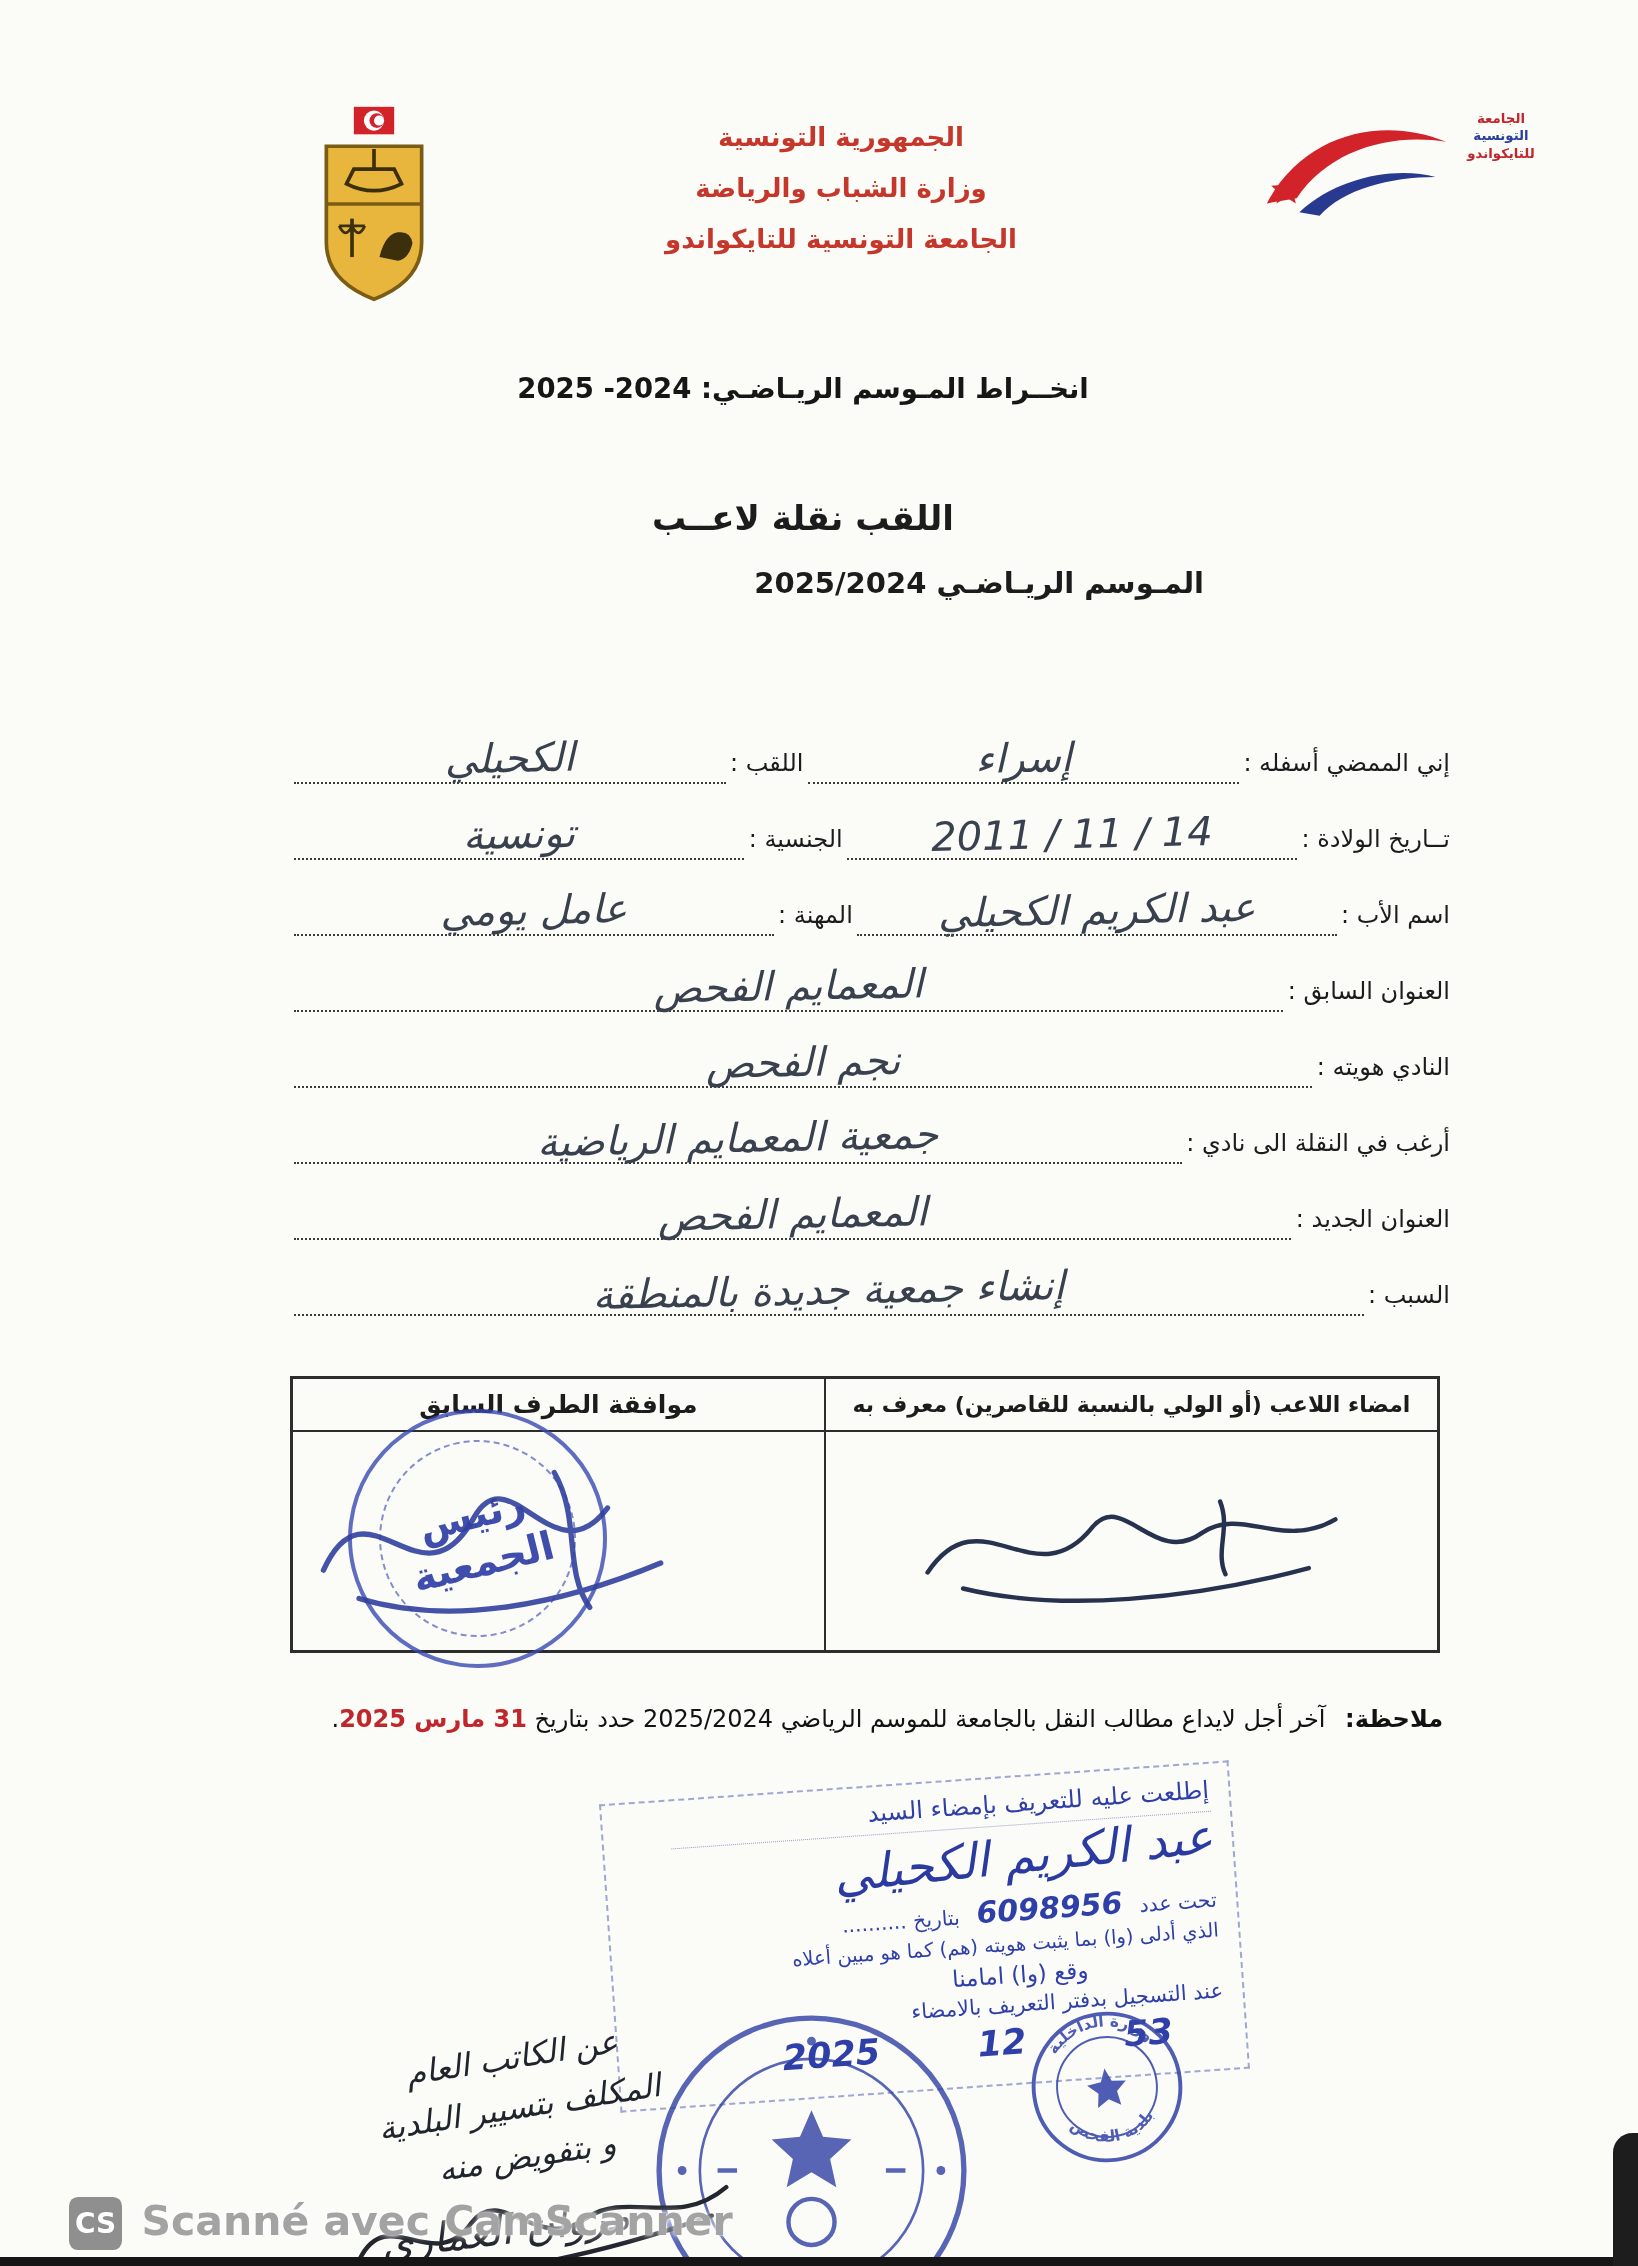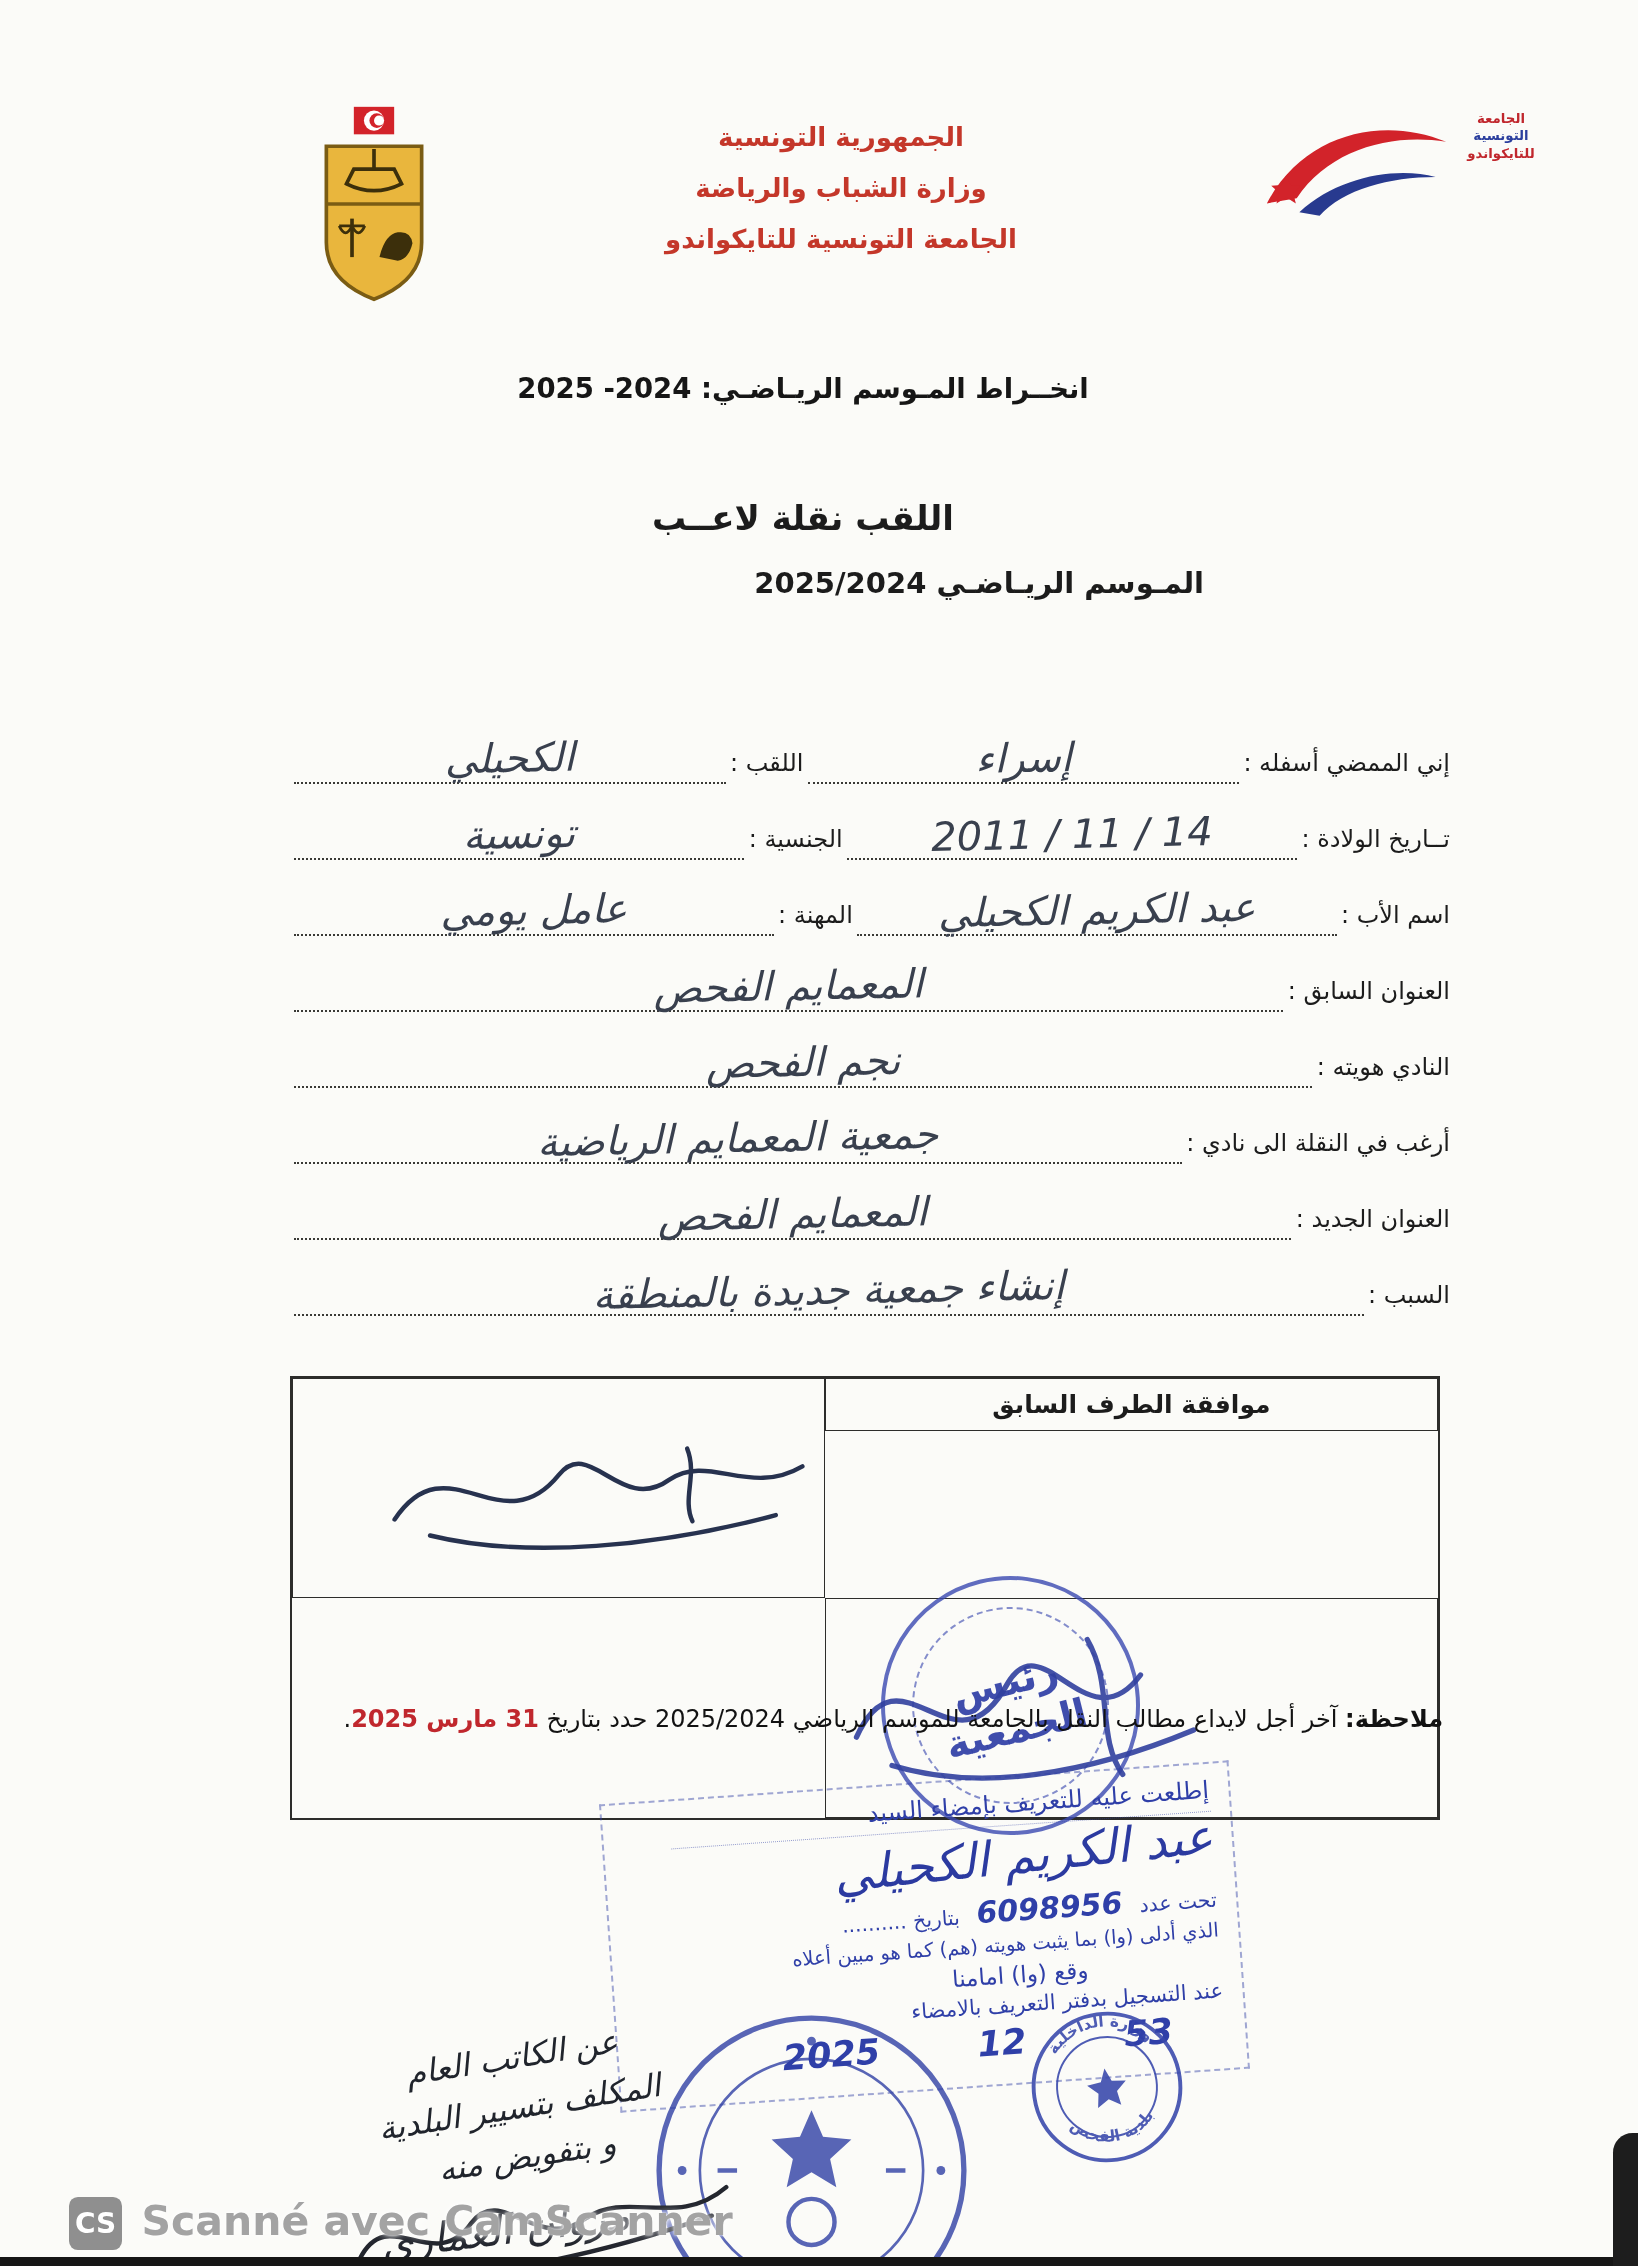--- a/index.html
+++ b/index.html
@@ -50,21 +50,21 @@
   .assoc-stamp{position:absolute;left:55px;top:-23px;width:259px;height:259px;
     border:4.4px solid rgba(58,73,176,.8);border-radius:50%;transform:rotate(-14deg);}
   .assoc-stamp-inner{position:absolute;inset:26.6px;border:2.7px dashed rgba(58,73,176,.62);
     border-radius:50%;display:flex;flex-direction:column;align-items:center;justify-content:center;}
   .assoc-stamp-inner span{font-size:39px;font-weight:bold;color:rgba(47,62,165,.92);line-height:48px;}
   .sig-prev-svg{position:absolute;left:-5.3px;top:5.3px;width:426px;height:213px;}
 
   
   .note{position:absolute;top:1699px;left:293px;width:1151px;font-size:24px;
     line-height:41px;text-align:right;color:#121212;}
-  .note-label{font-weight:bold;}
+  .note-label{font-weight:bold;margin-left:12px;}
   .note-deadline{color:#c0272d;font-weight:bold;}
 
   
   .legal{position:absolute;top:1782px;left:610px;width:631px;padding:12.4px 19.5px 16px;
     transform:rotate(-4deg);color:#2f3fa8;
     border:2.7px dashed rgba(48,64,165,.45);}
   .legal>div{margin-bottom:5.3px;}
   .l-cert{font-size:24px;letter-spacing:0.9px;border-bottom:1.8px dotted rgba(48,64,165,.5);
     padding-bottom:7px;width:92%;}
   .l-hand{font-size:48px;font-style:italic;transform:rotate(-2deg);color:#2b3aa0;margin:3.5px 0;}
@@ -198,20 +198,21 @@
       </div>
       <div class="form-row">
         <span class="field-label">السبب :</span>
         <span class="dotted-fill">
           <span class="hand-value">إنشاء جمعية جديدة بالمنطقة</span>
         </span>
       </div>
     </div>
 
   <div class="sig-table">
+    <div class="th th-player">امضاء اللاعب (أو الولي بالنسبة للقاصرين) معرف به</div>
     <div class="th th-prev">موافقة الطرف السابق</div>
     <div class="td td-player">
       <svg class="sig-player-svg" viewBox="0 0 520 170">
         <g fill="none" stroke="#27324f" stroke-width="5" stroke-linecap="round">
           <path d="M30 120 C 90 30, 150 150, 215 70 C 250 25, 285 115, 340 75 C 385 45, 430 95, 490 60"></path>
           <path d="M70 138 C 180 165, 330 150, 460 115"></path>
           <path d="M360 40 C 372 70, 354 96, 366 122"></path>
         </g>
       </svg>
     </div>

